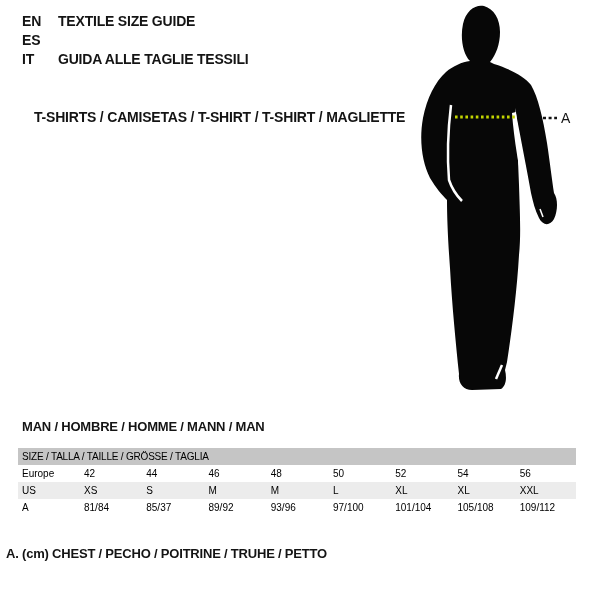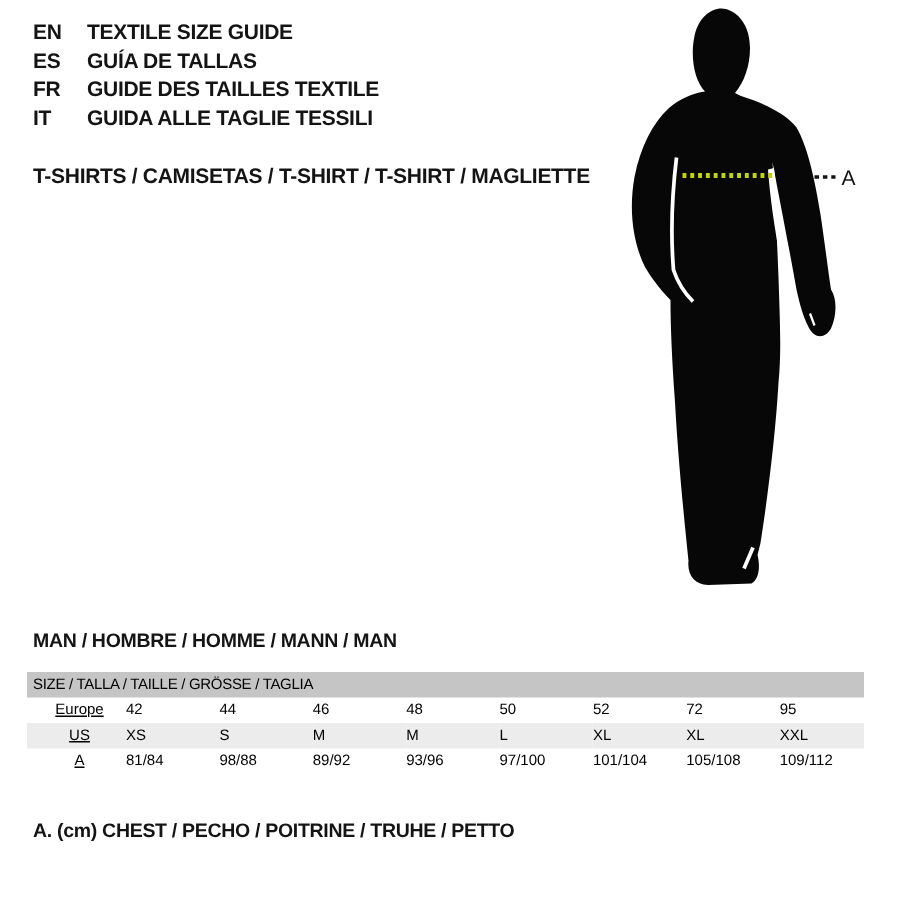--- a/index.html
+++ b/index.html
@@ -12,58 +12,53 @@
   body{background:#fff;font-family:"Liberation Sans",sans-serif;}
   .canvas{position:relative;width:576px;height:600px;background:#ffffff;overflow:hidden;padding-left:24px;}
 
   
   .lang-block{position:absolute;left:22px;top:12px;}
   .lang-row{display:flex;line-height:19px;font-size:14px;font-weight:700;color:var(--ink);letter-spacing:-0.2px;}
   .lang-code{width:36px;flex:0 0 36px;}
   .lang-label{white-space:nowrap;}
 
   
-  .category-block{position:absolute;left:22px;top:108px;}
+  .category-block{position:absolute;left:34px;top:108px;}
   .category-line{line-height:19px;font-size:14px;font-weight:700;color:var(--ink);letter-spacing:-0.2px;white-space:nowrap;}
 
   
   .figure-svg{position:absolute;left:410px;top:0px;width:170px;height:400px;}
   .figure-svg text{font-family:"Liberation Sans",sans-serif;}
 
   
   .man-title{position:absolute;left:22px;top:419px;font-size:13px;font-weight:700;color:var(--ink);letter-spacing:-0.2px;white-space:nowrap;}
 
   
   .size-table{position:absolute;left:18px;top:448px;width:564px;border-collapse:collapse;table-layout:fixed;font-size:10px;color:#000000;}
   .size-table td,.size-table th{height:17px;line-height:17px;padding:0;font-weight:400;vertical-align:middle;}
   .size-table .tbl-header{background:var(--header-bg);text-align:left;padding-left:4px;letter-spacing:-0.2px;white-space:nowrap;}
-  .size-table .row-label{text-align:center;padding-left:4px;text-decoration:underline;}
+  .size-table .row-label{text-align:left;padding-left:4px;}
   .size-table .val{text-align:left;}
   .size-table tr.shaded td{background:var(--alt-row-bg);}
 
   
-  .footnote{position:absolute;left:22px;top:546px;font-size:13px;font-weight:700;color:var(--ink);letter-spacing:-0.2px;white-space:nowrap;}
+  .footnote{position:absolute;left:6px;top:546px;font-size:13px;font-weight:700;color:var(--ink);letter-spacing:-0.2px;white-space:nowrap;}
 </style>
 </head>
 <body>
 
 <div class="canvas">
 
   <section class="lang-block">
     <div class="lang-row">
       <span class="lang-code">EN</span>
       <span class="lang-label">TEXTILE SIZE GUIDE</span>
     </div>
     <div class="lang-row">
       <span class="lang-code">ES</span>
-      <span class="lang-label">GUÍA DE TALLAS</span>
-    </div>
-    <div class="lang-row">
-      <span class="lang-code">FR</span>
-      <span class="lang-label">GUIDE DES TAILLES TEXTILE</span>
     </div>
     <div class="lang-row">
       <span class="lang-code">IT</span>
       <span class="lang-label">GUIDA ALLE TAGLIE TESSILI</span>
     </div>
   </section>
 
   <section class="category-block">
     <div class="category-line">T-SHIRTS / CAMISETAS / T-SHIRT / T-SHIRT / MAGLIETTE</div>
   </section>
@@ -132,38 +127,38 @@
       <th class="tbl-header" colspan="9">SIZE / TALLA / TAILLE / GRÖSSE / TAGLIA</th>
     </tr>
     <tr>
       <td class="row-label">Europe</td>
       <td class="val">42</td>
       <td class="val">44</td>
       <td class="val">46</td>
       <td class="val">48</td>
       <td class="val">50</td>
       <td class="val">52</td>
-      <td class="val">72</td>
-      <td class="val">95</td>
+      <td class="val">54</td>
+      <td class="val">56</td>
     </tr>
     <tr class="shaded">
       <td class="row-label">US</td>
       <td class="val">XS</td>
       <td class="val">S</td>
       <td class="val">M</td>
       <td class="val">M</td>
       <td class="val">L</td>
       <td class="val">XL</td>
       <td class="val">XL</td>
       <td class="val">XXL</td>
     </tr>
     <tr>
       <td class="row-label">A</td>
       <td class="val">81/84</td>
-      <td class="val">98/88</td>
+      <td class="val">85/37</td>
       <td class="val">89/92</td>
       <td class="val">93/96</td>
       <td class="val">97/100</td>
       <td class="val">101/104</td>
       <td class="val">105/108</td>
       <td class="val">109/112</td>
     </tr>
   </tbody>
     </table>
 

